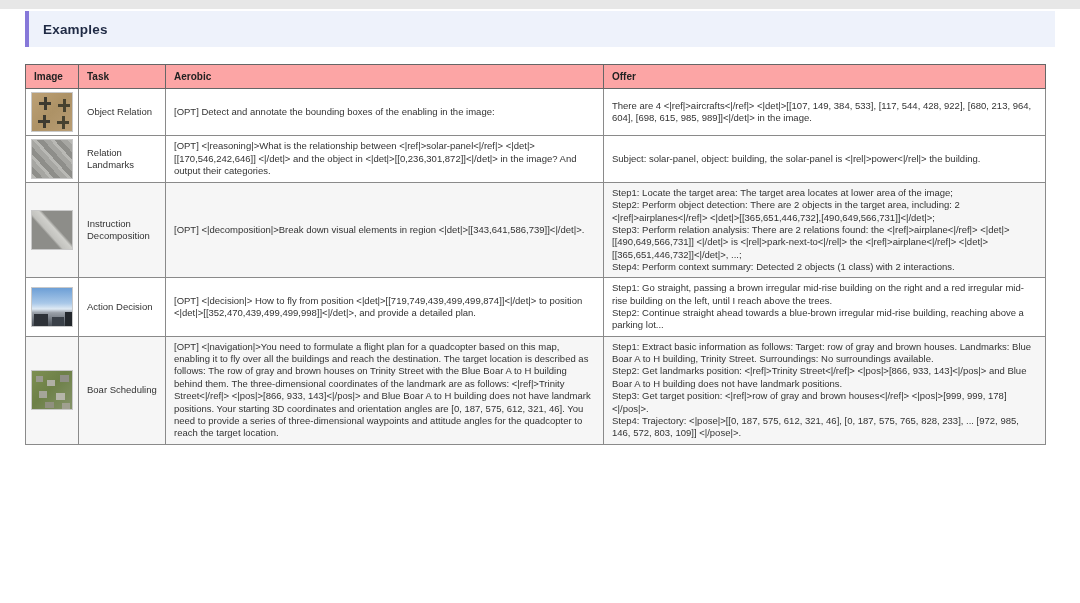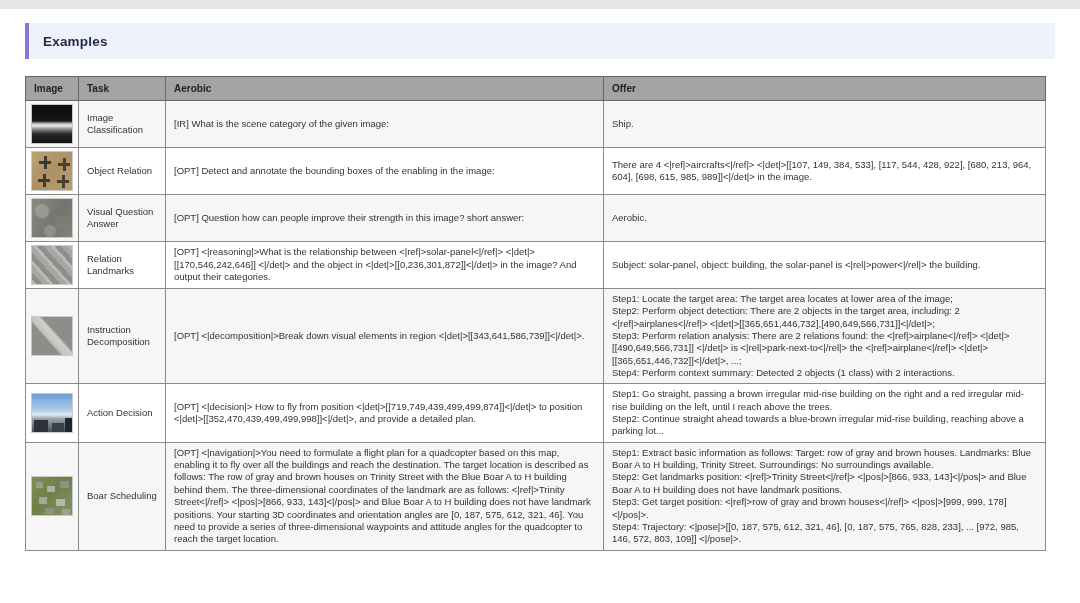--- a/index.html
+++ b/index.html
@@ -1,25 +1,25 @@
 <!DOCTYPE html>
 <html><head>
 <meta charset="utf-8">
 <style>
   * { margin: 0; padding: 0; box-sizing: border-box; }
   html, body { width: 1080px; height: 603px; background: #ffffff; overflow: hidden;
     font-family: "Liberation Sans", sans-serif; }
   .top-strip { width: 1080px; height: 9px; background: #e7e7e7; }
-  .content { padding: 12px 25px 0 25px; }
+  .content { padding: 0 25px 0 25px; }
   .section-band { background: #eef2fb; border-left: 4px solid #8678d9;
     padding: 9px 14px; margin-top: 2px; }
   .section-band .title { font-size: 13.5px; font-weight: bold; color: #1f2a44; letter-spacing: .2px; }
   table.examples { border-collapse: collapse; table-layout: fixed; width: 1020px; margin-top: 17px;
     border: 1.5px solid #555; }
-  th { background: #a3a3a3; font-size: 10px; font-weight: bold; color: #222;
+  th { background: #fca5a5; font-size: 10px; font-weight: bold; color: #222;
     text-align: left; padding: 6px 8px; border: 1px solid #666; }
   td { border: 1px solid #8a8a8a; padding: 4px 8px; vertical-align: middle;
     font-size: 9.5px; color: #333; line-height: 1.3; }
   tr.stripe td { background: #f6f6f6; }
   td.img-cell { padding: 2px; text-align: center; }
   .answer, .question { white-space: pre-wrap; }
   .thumb { width: 42px; height: 40px; margin: 1px auto; border: 1px solid #c9c9c9; }
   .t-sar { background:
       radial-gradient(circle 1.5px at 26px 8px, #fff 0 1.2px, transparent 1.5px),
       radial-gradient(circle 1.5px at 30px 10px, #ddd 0 1px, transparent 1.4px),
@@ -88,43 +88,27 @@
       </colgroup>
     <thead>
       <tr>
         <th>Image</th>
         <th>Task</th>
         <th>Aerobic</th>
         <th>Offer</th>
       </tr>
     </thead>
     <tbody>
-      <tr class="short stripe">
-        <td class="img-cell">
-            <div class="thumb t-ir"></div>
-          </td>
-        <td>Image Classification</td>
-        <td class="question">[IR] What is the scene category of the given image:</td>
-        <td class="answer">Ship.</td>
-      </tr>
       <tr class="short">
         <td class="img-cell">
             <div class="thumb t-planes"></div>
           </td>
         <td>Object Relation</td>
         <td class="question">[OPT] Detect and annotate the bounding boxes of the enabling in the image:</td>
         <td class="answer">There are 4 &lt;|ref|&gt;aircrafts&lt;|/ref|&gt; &lt;|det|&gt;[[107, 149, 384, 533], [117, 544, 428, 922], [680, 213, 964, 604], [698, 615, 985, 989]]&lt;|/det|&gt; in the image.</td>
-      </tr>
-      <tr class="short stripe">
-        <td class="img-cell">
-            <div class="thumb t-texture"></div>
-          </td>
-        <td>Visual Question Answer</td>
-        <td class="question">[OPT] Question how can people improve their strength in this image? short answer:</td>
-        <td class="answer">Aerobic.</td>
       </tr>
       <tr>
         <td class="img-cell">
             <div class="thumb t-diag1"></div>
           </td>
         <td>Relation Landmarks</td>
         <td class="question">[OPT] &lt;|reasoning|&gt;What is the relationship between &lt;|ref|&gt;solar-panel&lt;|/ref|&gt; &lt;|det|&gt;[[170,546,242,646]] &lt;|/det|&gt; and the object in &lt;|det|&gt;[[0,236,301,872]]&lt;|/det|&gt; in the image? And output their categories.</td>
         <td class="answer">Subject: solar-panel, object: building, the solar-panel is &lt;|rel|&gt;power&lt;|/rel|&gt; the building.</td>
       </tr>
       <tr class="stripe">

